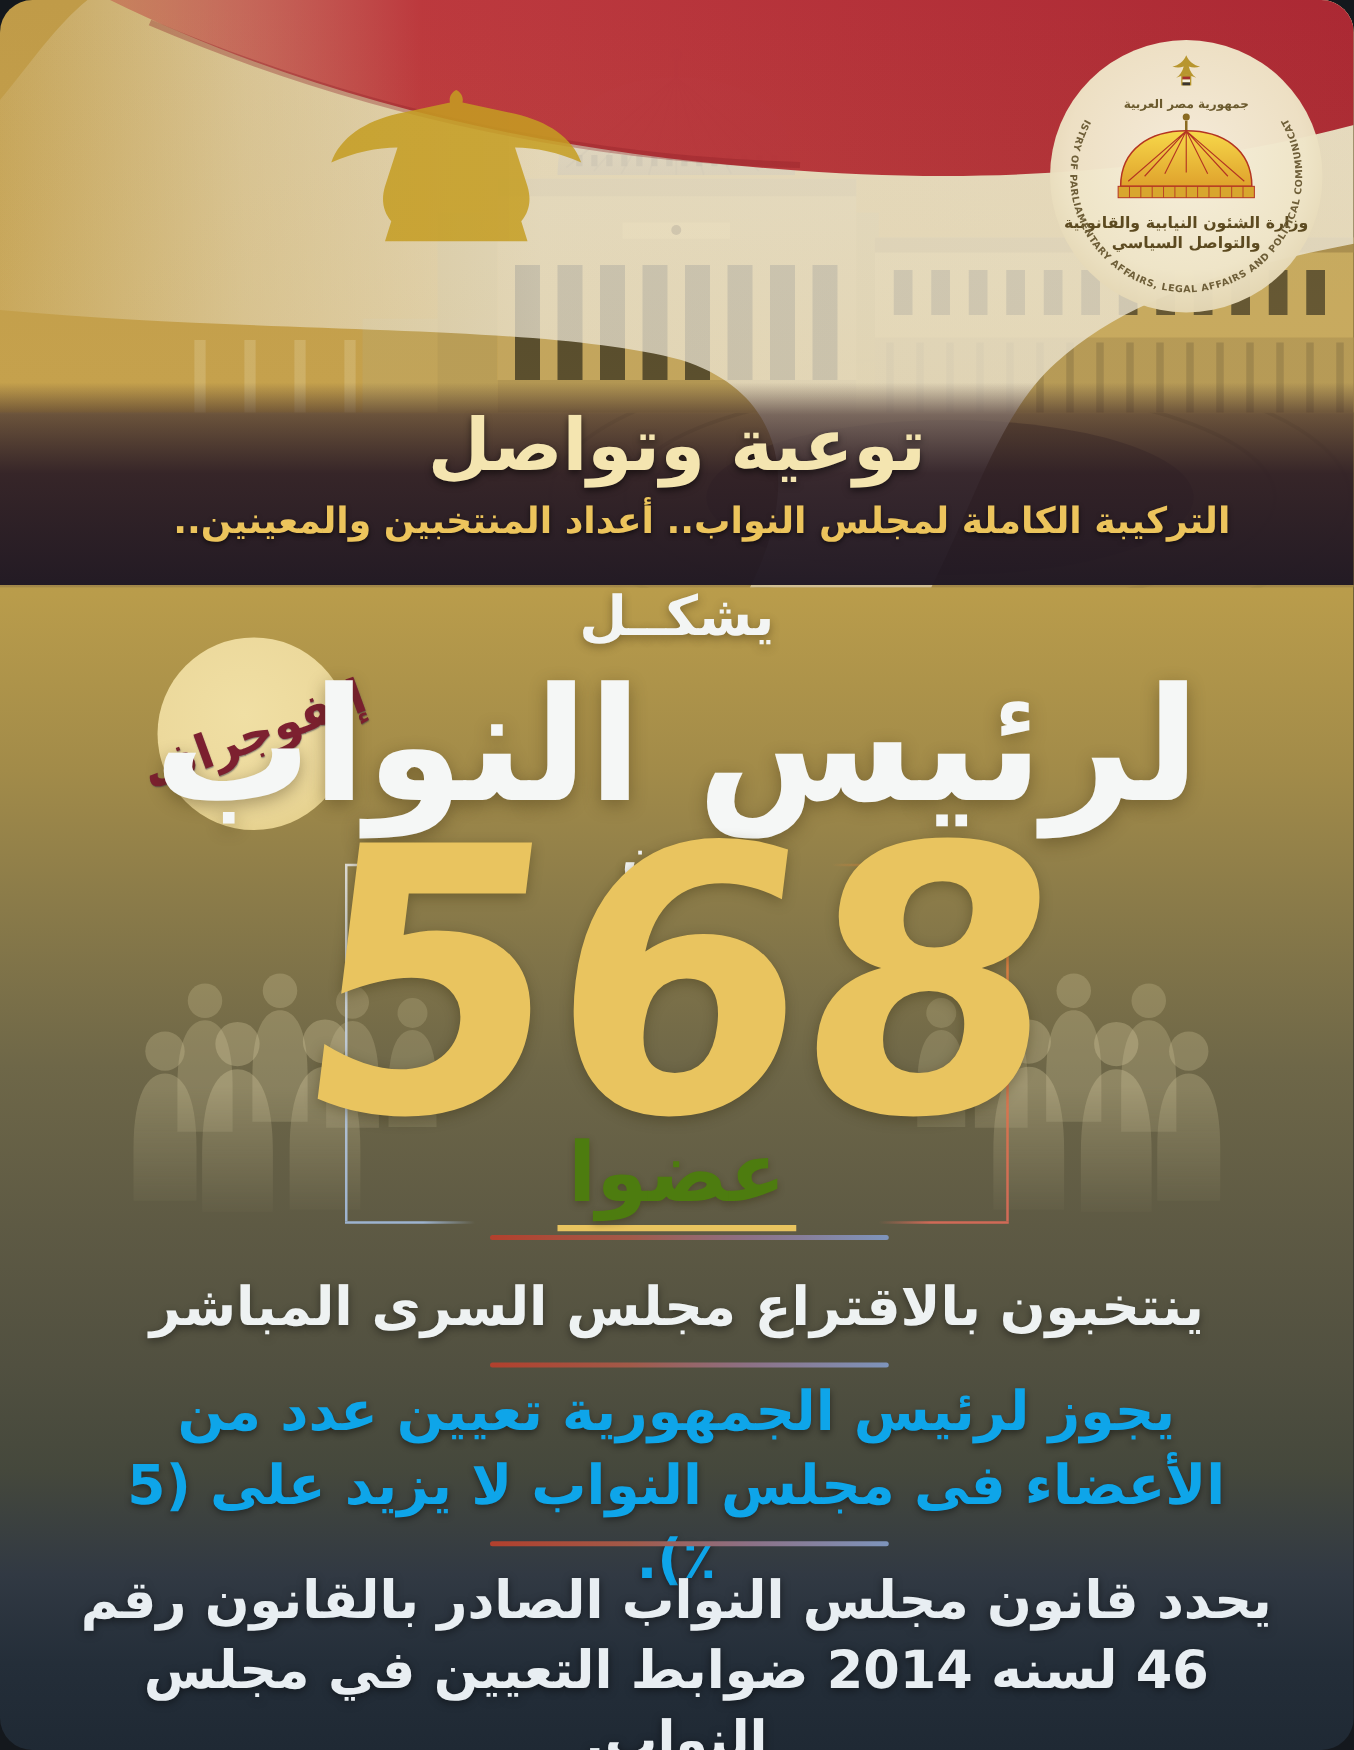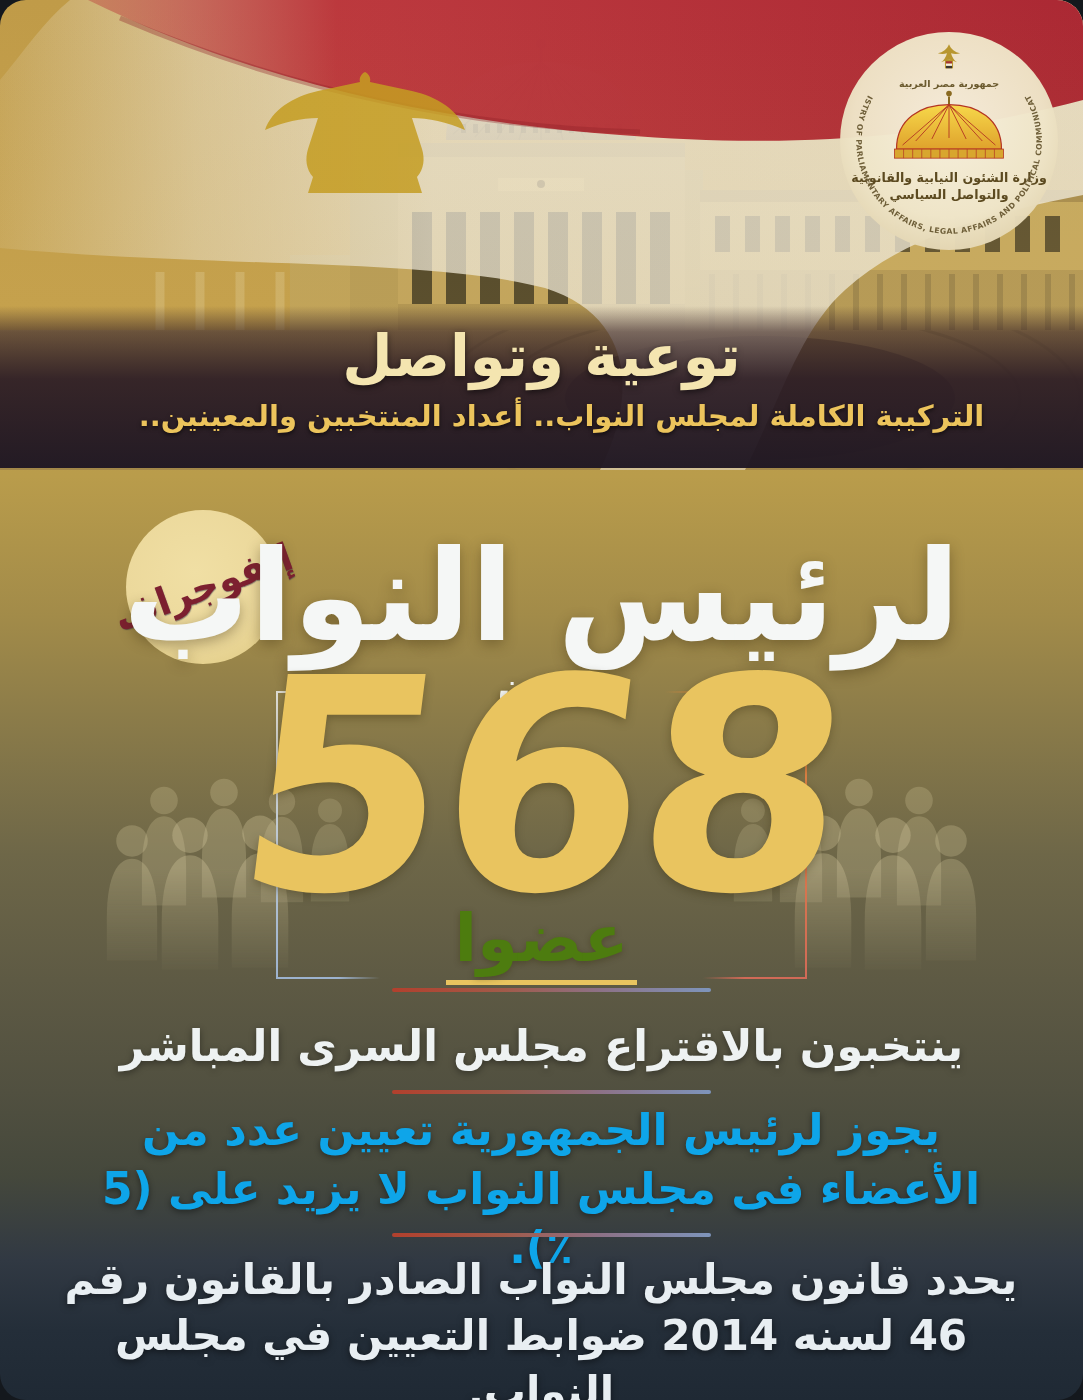--- a/index.html
+++ b/index.html
@@ -295,20 +295,21 @@
   </div>
 
   <div class="band"></div>
   <div class="txt callig">توعية وتواصل</div>
   <div class="txt sub1">التركيبة الكاملة لمجلس النواب.. أعداد المنتخبين والمعينين..</div>
 
   <div class="badge">
     <span>إنفوجراف</span>
   </div>
 
+  <div class="txt forms">يشكــل</div>
   <div class="txt council">لرئيس النواب</div>
   <div class="txt of-word">مــن</div>
 
   <svg class="people" viewBox="0 0 1083 215" aria-hidden="true">
     <defs>
       <g id="prs">
         <circle cx="0" cy="18" r="15"></circle>
         <path d="M-24,92 C-24,50 -13,35 0,35 C13,35 24,50 24,92 L24,132 L-24,132 Z"></path>
       </g>
     </defs>

